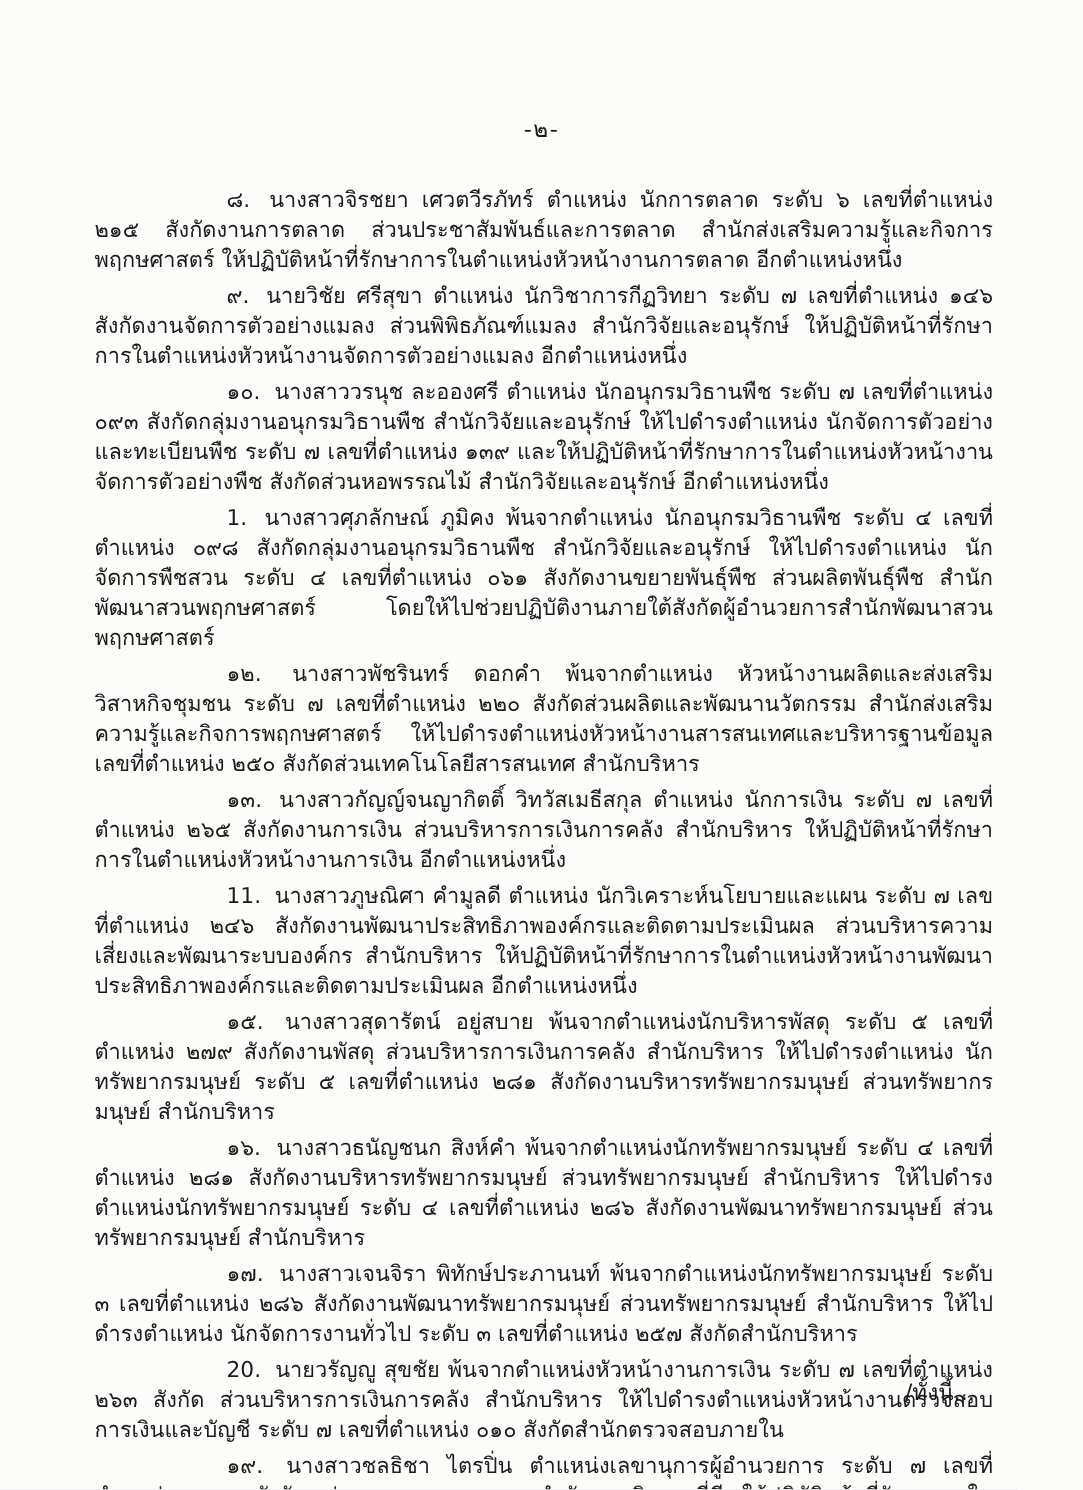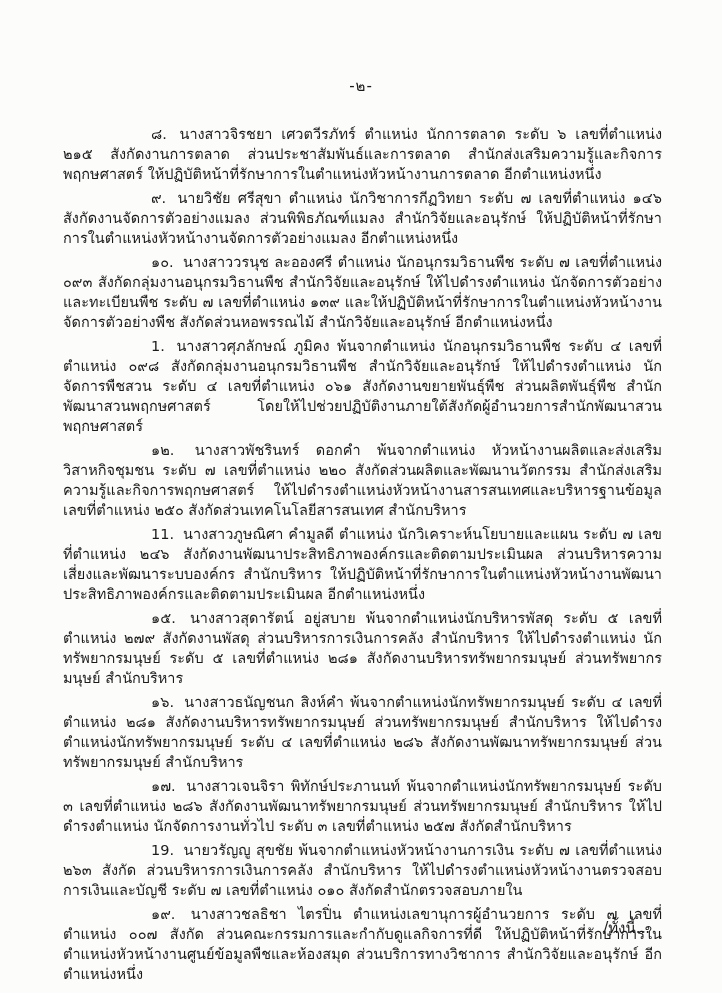--- a/index.html
+++ b/index.html
@@ -59,30 +59,31 @@
     <p class="para"><span class="no">๘.</span> <span>นางสาวจิรชยา เศวตวีรภัทร์ ตำแหน่ง นักการตลาด ระดับ ๖ เลขที่ตำแหน่ง ๒๑๕ สังกัดงานการตลาด ส่วนประชาสัมพันธ์และการตลาด สำนักส่งเสริมความรู้และกิจการพฤกษศาสตร์ ให้ปฏิบัติหน้าที่รักษาการในตำแหน่งหัวหน้างานการตลาด อีกตำแหน่งหนึ่ง</span></p>
 
     <p class="para"><span class="no">๙.</span> <span>นายวิชัย ศรีสุขา ตำแหน่ง นักวิชาการกีฏวิทยา ระดับ ๗ เลขที่ตำแหน่ง ๑๔๖ สังกัดงานจัดการตัวอย่างแมลง ส่วนพิพิธภัณฑ์แมลง สำนักวิจัยและอนุรักษ์ ให้ปฏิบัติหน้าที่รักษาการในตำแหน่งหัวหน้างานจัดการตัวอย่างแมลง อีกตำแหน่งหนึ่ง</span></p>
 
     <p class="para"><span class="no">๑๐.</span> <span>นางสาววรนุช ละอองศรี ตำแหน่ง นักอนุกรมวิธานพืช ระดับ ๗ เลขที่ตำแหน่ง ๐๙๓ สังกัดกลุ่มงานอนุกรมวิธานพืช สำนักวิจัยและอนุรักษ์ ให้ไปดำรงตำแหน่ง นักจัดการตัวอย่างและทะเบียนพืช ระดับ ๗ เลขที่ตำแหน่ง ๑๓๙ และให้ปฏิบัติหน้าที่รักษาการในตำแหน่งหัวหน้างานจัดการตัวอย่างพืช สังกัดส่วนหอพรรณไม้ สำนักวิจัยและอนุรักษ์ อีกตำแหน่งหนึ่ง</span></p>
 
     <p class="para"><span class="no">1.</span> <span>นางสาวศุภลักษณ์ ภูมิคง พ้นจากตำแหน่ง นักอนุกรมวิธานพืช ระดับ ๔ เลขที่ตำแหน่ง ๐๙๘ สังกัดกลุ่มงานอนุกรมวิธานพืช สำนักวิจัยและอนุรักษ์ ให้ไปดำรงตำแหน่ง นักจัดการพืชสวน ระดับ ๔ เลขที่ตำแหน่ง ๐๖๑ สังกัดงานขยายพันธุ์พืช ส่วนผลิตพันธุ์พืช สำนักพัฒนาสวนพฤกษศาสตร์ โดยให้ไปช่วยปฏิบัติงานภายใต้สังกัดผู้อำนวยการสำนักพัฒนาสวนพฤกษศาสตร์</span></p>
 
     <p class="para"><span class="no">๑๒.</span> <span>นางสาวพัชรินทร์ ดอกคำ พ้นจากตำแหน่ง หัวหน้างานผลิตและส่งเสริมวิสาหกิจชุมชน ระดับ ๗ เลขที่ตำแหน่ง ๒๒๐ สังกัดส่วนผลิตและพัฒนานวัตกรรม สำนักส่งเสริมความรู้และกิจการพฤกษศาสตร์ ให้ไปดำรงตำแหน่งหัวหน้างานสารสนเทศและบริหารฐานข้อมูล เลขที่ตำแหน่ง ๒๕๐ สังกัดส่วนเทคโนโลยีสารสนเทศ สำนักบริหาร</span></p>
 
+    <p class="para"><span class="no">๑๓.</span> <span>นางสาวกัญญ์จนญากิตติ์ วิทวัสเมธีสกุล ตำแหน่ง นักการเงิน ระดับ ๗ เลขที่ตำแหน่ง ๒๖๕ สังกัดงานการเงิน ส่วนบริหารการเงินการคลัง สำนักบริหาร ให้ปฏิบัติหน้าที่รักษาการในตำแหน่งหัวหน้างานการเงิน อีกตำแหน่งหนึ่ง</span></p>
 
     <p class="para"><span class="no">11.</span> <span>นางสาวภูษณิศา คำมูลดี ตำแหน่ง นักวิเคราะห์นโยบายและแผน ระดับ ๗ เลขที่ตำแหน่ง ๒๔๖ สังกัดงานพัฒนาประสิทธิภาพองค์กรและติดตามประเมินผล ส่วนบริหารความเสี่ยงและพัฒนาระบบองค์กร สำนักบริหาร ให้ปฏิบัติหน้าที่รักษาการในตำแหน่งหัวหน้างานพัฒนาประสิทธิภาพองค์กรและติดตามประเมินผล อีกตำแหน่งหนึ่ง</span></p>
 
     <p class="para"><span class="no">๑๕.</span> <span>นางสาวสุดารัตน์ อยู่สบาย พ้นจากตำแหน่งนักบริหารพัสดุ ระดับ ๕ เลขที่ตำแหน่ง ๒๗๙ สังกัดงานพัสดุ ส่วนบริหารการเงินการคลัง สำนักบริหาร ให้ไปดำรงตำแหน่ง นักทรัพยากรมนุษย์ ระดับ ๕ เลขที่ตำแหน่ง ๒๘๑ สังกัดงานบริหารทรัพยากรมนุษย์ ส่วนทรัพยากรมนุษย์ สำนักบริหาร</span></p>
 
     <p class="para"><span class="no">๑๖.</span> <span>นางสาวธนัญชนก สิงห์คำ พ้นจากตำแหน่งนักทรัพยากรมนุษย์ ระดับ ๔ เลขที่ตำแหน่ง ๒๘๑ สังกัดงานบริหารทรัพยากรมนุษย์ ส่วนทรัพยากรมนุษย์ สำนักบริหาร ให้ไปดำรงตำแหน่งนักทรัพยากรมนุษย์ ระดับ ๔ เลขที่ตำแหน่ง ๒๘๖ สังกัดงานพัฒนาทรัพยากรมนุษย์ ส่วนทรัพยากรมนุษย์ สำนักบริหาร</span></p>
 
     <p class="para"><span class="no">๑๗.</span> <span>นางสาวเจนจิรา พิทักษ์ประภานนท์ พ้นจากตำแหน่งนักทรัพยากรมนุษย์ ระดับ ๓ เลขที่ตำแหน่ง ๒๘๖ สังกัดงานพัฒนาทรัพยากรมนุษย์ ส่วนทรัพยากรมนุษย์ สำนักบริหาร ให้ไปดำรงตำแหน่ง นักจัดการงานทั่วไป ระดับ ๓ เลขที่ตำแหน่ง ๒๕๗ สังกัดสำนักบริหาร</span></p>
 
-    <p class="para"><span class="no">19.</span> <span>นายวรัญญู สุขชัย พ้นจากตำแหน่งหัวหน้างานการเงิน ระดับ ๗ เลขที่ตำแหน่ง ๒๖๓ สังกัด ส่วนบริหารการเงินการคลัง สำนักบริหาร ให้ไปดำรงตำแหน่งหัวหน้างานตรวจสอบการเงินและบัญชี ระดับ ๗ เลขที่ตำแหน่ง ๐๑๐ สังกัดสำนักตรวจสอบภายใน</span></p>
+    <p class="para"><span class="no">20.</span> <span>นายวรัญญู สุขชัย พ้นจากตำแหน่งหัวหน้างานการเงิน ระดับ ๗ เลขที่ตำแหน่ง ๒๖๓ สังกัด ส่วนบริหารการเงินการคลัง สำนักบริหาร ให้ไปดำรงตำแหน่งหัวหน้างานตรวจสอบการเงินและบัญชี ระดับ ๗ เลขที่ตำแหน่ง ๐๑๐ สังกัดสำนักตรวจสอบภายใน</span></p>
 
     <p class="para"><span class="no">๑๙.</span> <span>นางสาวชลธิชา ไตรปิ่น ตำแหน่งเลขานุการผู้อำนวยการ ระดับ ๗ เลขที่ตำแหน่ง ๐๐๗ สังกัด ส่วนคณะกรรมการและกำกับดูแลกิจการที่ดี ให้ปฏิบัติหน้าที่รักษาการในตำแหน่งหัวหน้างานศูนย์ข้อมูลพืชและห้องสมุด ส่วนบริการทางวิชาการ สำนักวิจัยและอนุรักษ์ อีกตำแหน่งหนึ่ง</span></p>
 
   </div>
 
   <div class="footer-mark">/ทั้งนี้...</div>
 
 </div>
 
 </body></html>

